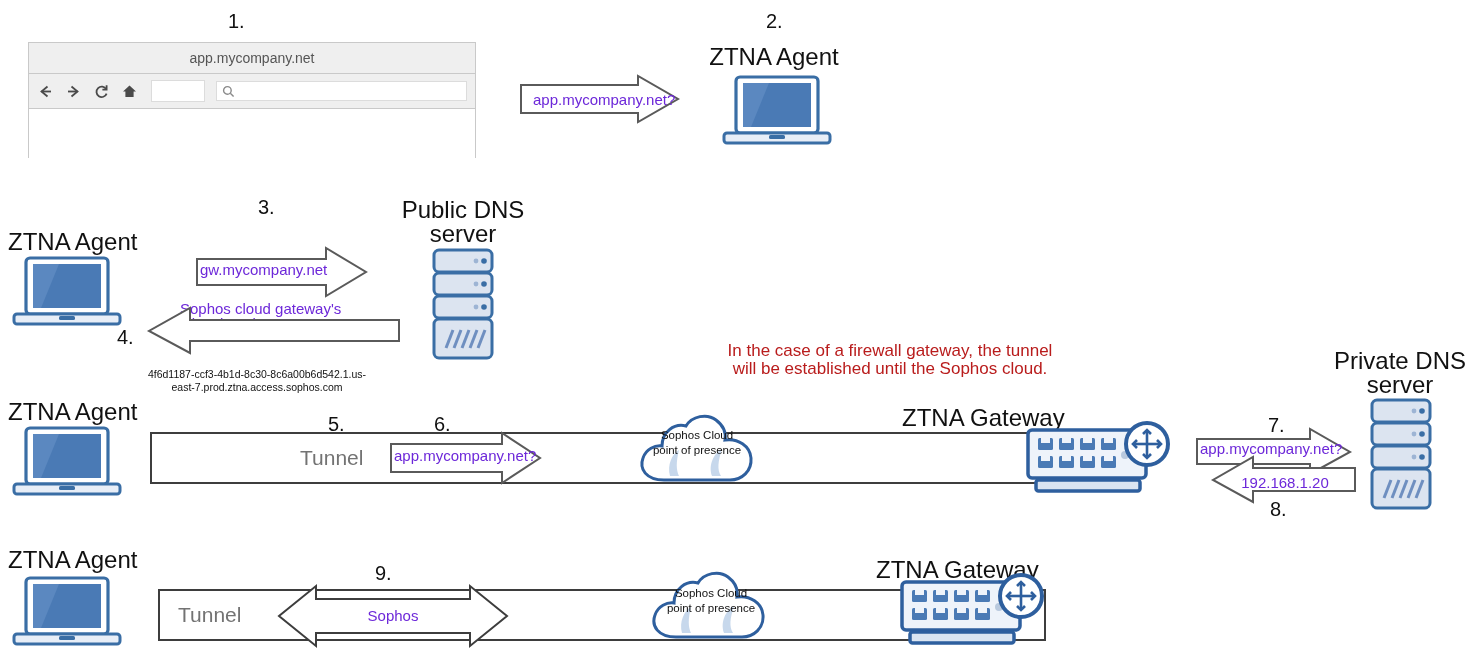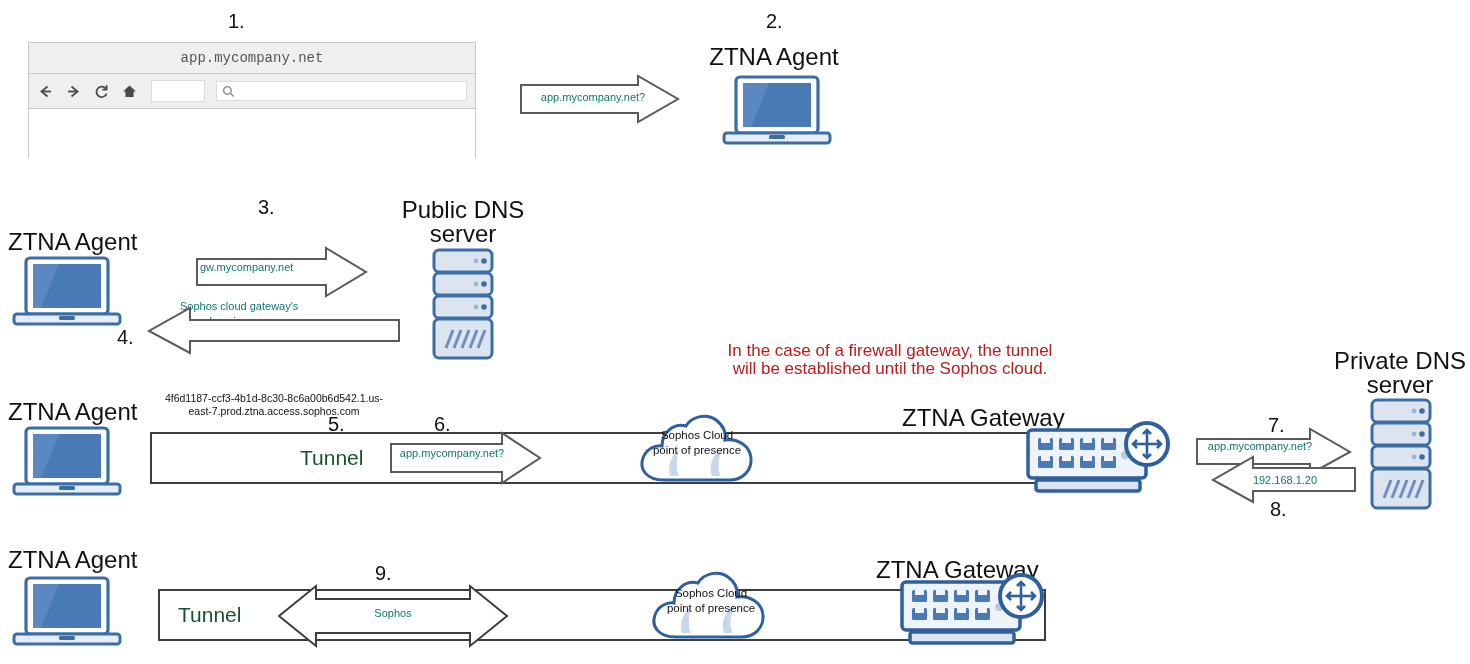--- a/index.html
+++ b/index.html
@@ -2,27 +2,27 @@
 <html><head>
 <meta charset="utf-8">
 <style>
   html,body{margin:0;padding:0;background:#ffffff;}
   body{width:1470px;height:664px;position:relative;overflow:hidden;
        font-family:"Liberation Sans", sans-serif;color:#1b1b1b;}
   .abs{position:absolute;}
   .lbl{font-size:24px;color:#111;white-space:nowrap;}
   .lbl.c{text-align:center;}
   .num{font-size:20px;color:#111;}
-  .small{font-size:11px;color:#0f766e;}
+  .small{font-size:15px;color:#6d28d9;}
   .mid{font-size:17px;color:#b91c1c;}
   .tiny{font-size:10.5px;color:#111;line-height:13px;text-align:center;}
 
   
   .browser{left:28px;top:42px;width:448px;height:116px;border:1px solid #c9c9c9;
-           background:#ffffff;box-sizing:border-box;font-family:Liberation Mono, monospace;}
+           background:#ffffff;box-sizing:border-box;}
   .browser .bar{height:30px;background:#efefef;border-bottom:1px solid #c9c9c9;
                 display:flex;align-items:center;justify-content:center;
                 font-size:14px;color:#555;}
   .browser .tools{height:35px;background:#efefef;border-bottom:1px solid #c9c9c9;
                   display:flex;align-items:center;padding:0 8px;gap:11px;box-sizing:border-box;}
   .browser .ico{width:17px;height:17px;color:#4a4a4a;display:flex;align-items:center;justify-content:center;}
   .browser .box1{width:52px;height:20px;background:#fff;border:1px solid #dcdcdc;margin-left:2px;}
   .browser .srch{flex:1;height:20px;background:#fff;border:1px solid #dcdcdc;
                  display:flex;align-items:center;padding-left:5px;box-sizing:border-box;}
   .browser .page{height:auto;background:#fff;}
@@ -30,21 +30,21 @@
   
   .laptop{width:110px;height:72px;}
 
   
   .server{width:62px;height:112px;}
 
   
   svg{display:block;overflow:visible;}
 
   .tunnelbox{border:2.5px solid #3d3d3d;background:#fff;box-sizing:border-box;}
-  .tunnel-text{font-size:21px;color:#14532d;}
+  .tunnel-text{font-size:21px;color:#737373;}
 </style>
 </head>
 <body>
 
 <div class="abs num" style="left:228px;top:10px;">1.</div>
 
 <div class="abs browser">
   <div class="bar">
     <span>app.mycompany.net</span>
   </div>
@@ -127,21 +127,21 @@
 <div class="abs small c" style="left:180px;top:315px;width:210px;">alias domain</div>
 
 <div class="abs num" style="left:117px;top:326px;">4.</div>
 
 <div class="abs" style="left:148px;top:307px;">
   <svg width="252" height="48" viewBox="0 0 252 48">
     <path d="M251 13 H42 V1 L1 24 L42 46 V34 H251 Z" fill="#ffffff" stroke="#5a5a5a" stroke-width="2"></path>
   </svg>
 </div>
 
-<div class="abs tiny" style="left:144px;top:368px;width:260px;margin-top:24px;">
+<div class="abs tiny" style="left:127px;top:368px;width:260px;">
   <div>4f6d1187-ccf3-4b1d-8c30-8c6a00b6d542.1.us-</div>
   <div>east-7.prod.ztna.access.sophos.com</div>
 </div>
 
 <div class="abs lbl c" style="left:390px;top:196px;width:146px;">Public DNS</div>
 <div class="abs lbl c" style="left:390px;top:220px;width:146px;">server</div>
 
 <div class="abs server" style="left:432px;top:248px;">
   <svg width="62" height="112" viewBox="0 0 62 112">
     <rect x="2" y="2" width="58" height="22" rx="5" fill="#dce4f0" stroke="#3a6ea5" stroke-width="3"></rect>

